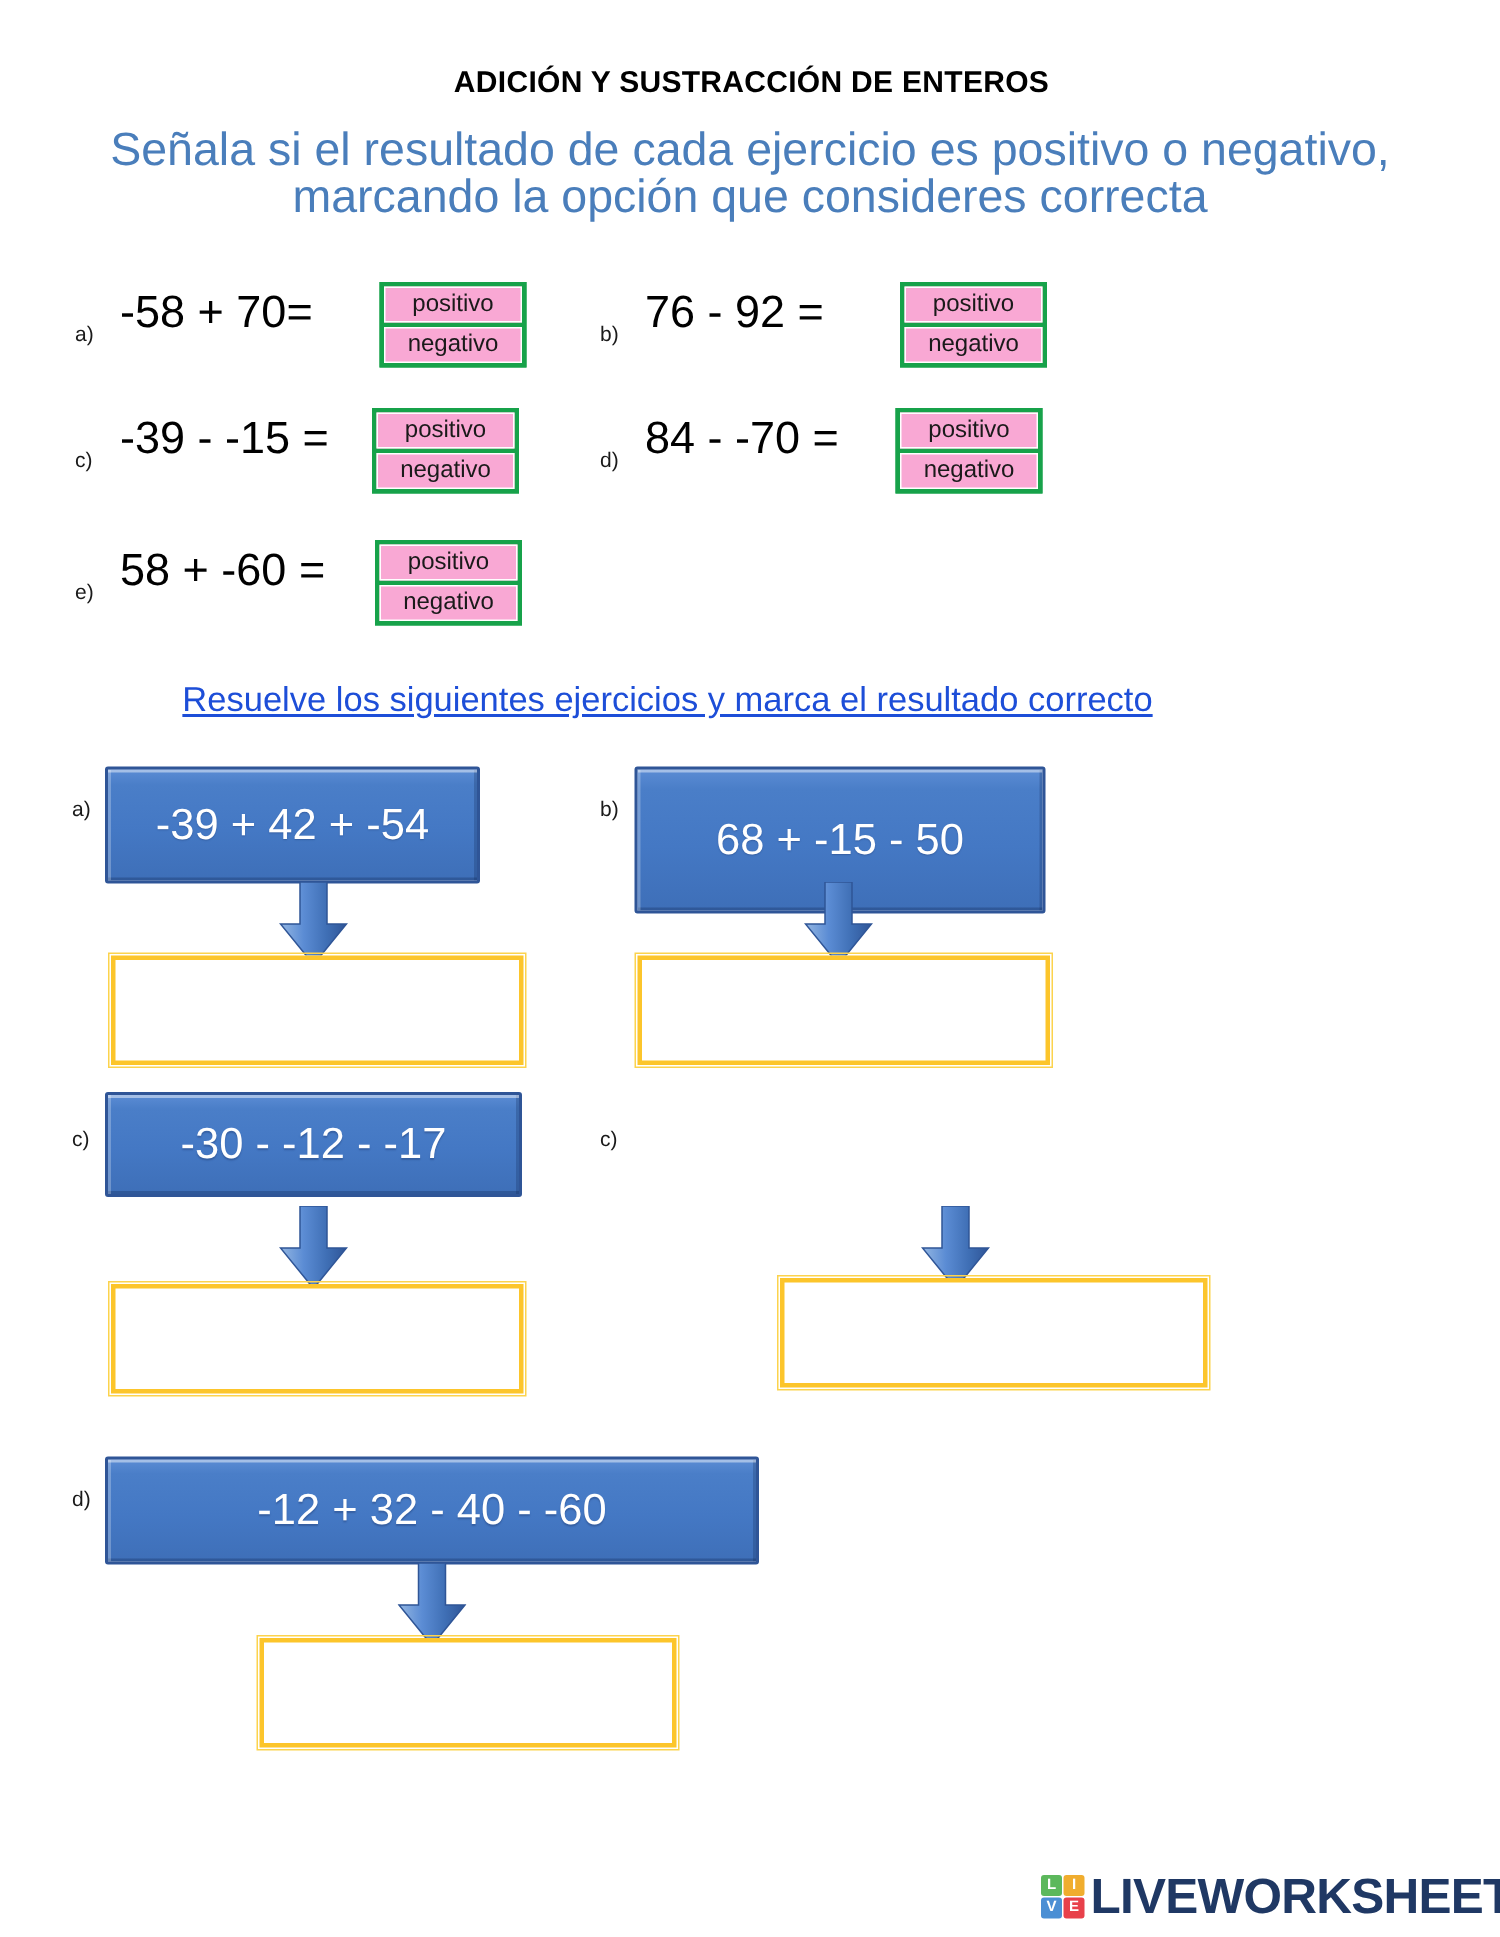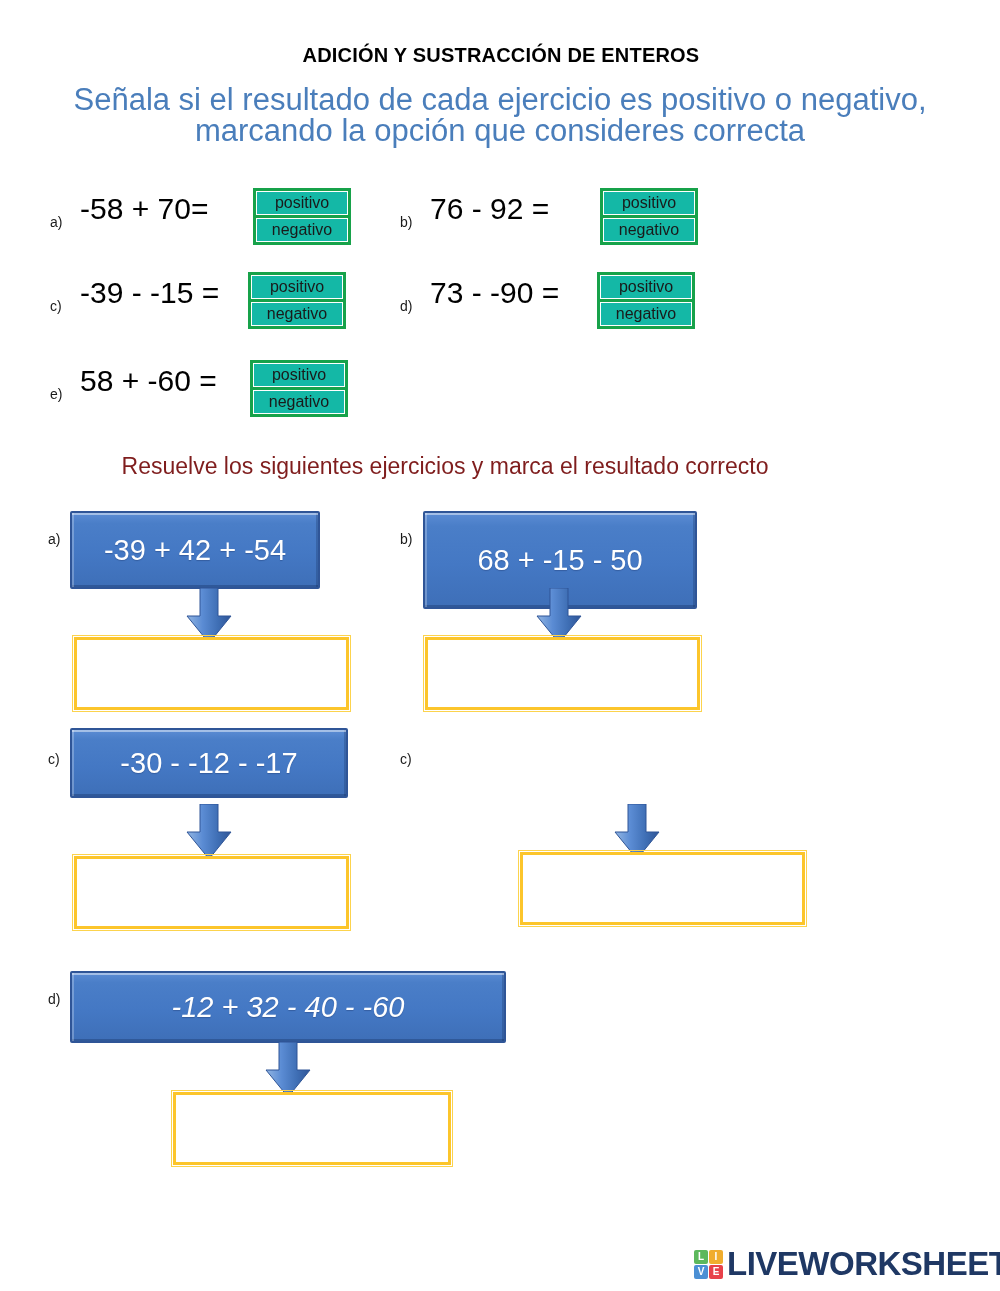--- a/index.html
+++ b/index.html
@@ -61,39 +61,40 @@
   }
   .opt-group {
     position: absolute;
     top: -4px;
     border: 3px solid #17a24a;
     background: #17a24a;
     width: 98px;
     box-sizing: border-box;
   }
   .opt-cell {
-    background: #14b8a6;
+    background: #f9a8d4;
     border: 1px solid #ffffff;
     text-align: center;
     font-size: 16px;
     line-height: 22px;
     height: 22px;
     color: #1a1a1a;
   }
   .opt-cell.first { margin-bottom: 3px; }
 
   
   .s2-heading {
     position: absolute;
     left: 0;
     top: 453px;
     width: 890px;
     text-align: center;
     font-size: 23px;
-    color: #7f1d1d;
+    color: #1d4ed8;
+    text-decoration: underline;
   }
 
   
   .f-letter {
     position: absolute;
     font-size: 14px;
     color: #1a1a1a;
   }
   .fbox {
     position: absolute;
@@ -193,21 +194,21 @@
     <span class="s1-letter">c)</span>
     <span class="s1-expr">-39 - -15 =</span>
     <div class="opt-group" style="left:198px;">
       <div class="opt-cell first">positivo</div>
       <div class="opt-cell">negativo</div>
     </div>
   </div>
 
   <div class="s1-item" style="left:400px; top:276px;">
     <span class="s1-letter">d)</span>
-    <span class="s1-expr">73 - -90 =</span>
+    <span class="s1-expr">84 - -70 =</span>
     <div class="opt-group" style="left:197px;">
       <div class="opt-cell first">positivo</div>
       <div class="opt-cell">negativo</div>
     </div>
   </div>
 
   <div class="s1-item" style="left:50px; top:364px;">
     <span class="s1-letter">e)</span>
     <span class="s1-expr">58 + -60 =</span>
     <div class="opt-group" style="left:200px;">
@@ -247,21 +248,21 @@
   </svg>
   <div class="ansbox" style="left:74px; top:856px; width:275px; height:73px;"></div>
 
   <div class="f-letter" style="left:400px; top:751px;">c)</div>
   <svg class="arrow" style="left:614px; top:804px;" viewBox="0 0 46 56">
     <polygon points="14,0 32,0 32,28 45,28 23,55 1,28 14,28" fill="url(#ag1)" stroke="#2f5597" stroke-width="1"></polygon>
   </svg>
   <div class="ansbox" style="left:520px; top:852px; width:285px; height:73px;"></div>
 
   <div class="f-letter" style="left:48px; top:991px;">d)</div>
-  <div class="fbox" style="left:70px; top:971px; width:436px; height:72px;font-style:italic;">-12 + 32 - 40 - -60</div>
+  <div class="fbox" style="left:70px; top:971px; width:436px; height:72px;">-12 + 32 - 40 - -60</div>
   <svg class="arrow" style="left:265px; top:1042px;" viewBox="0 0 46 56">
     <polygon points="14,0 32,0 32,28 45,28 23,55 1,28 14,28" fill="url(#ag1)" stroke="#2f5597" stroke-width="1"></polygon>
   </svg>
   <div class="ansbox" style="left:173px; top:1092px; width:278px; height:73px;"></div>
 
   <div class="logo">
     <div class="logo-tiles">
       <div class="tile tile-l">L</div>
       <div class="tile tile-i">I</div>
       <div class="tile tile-v">V</div>

